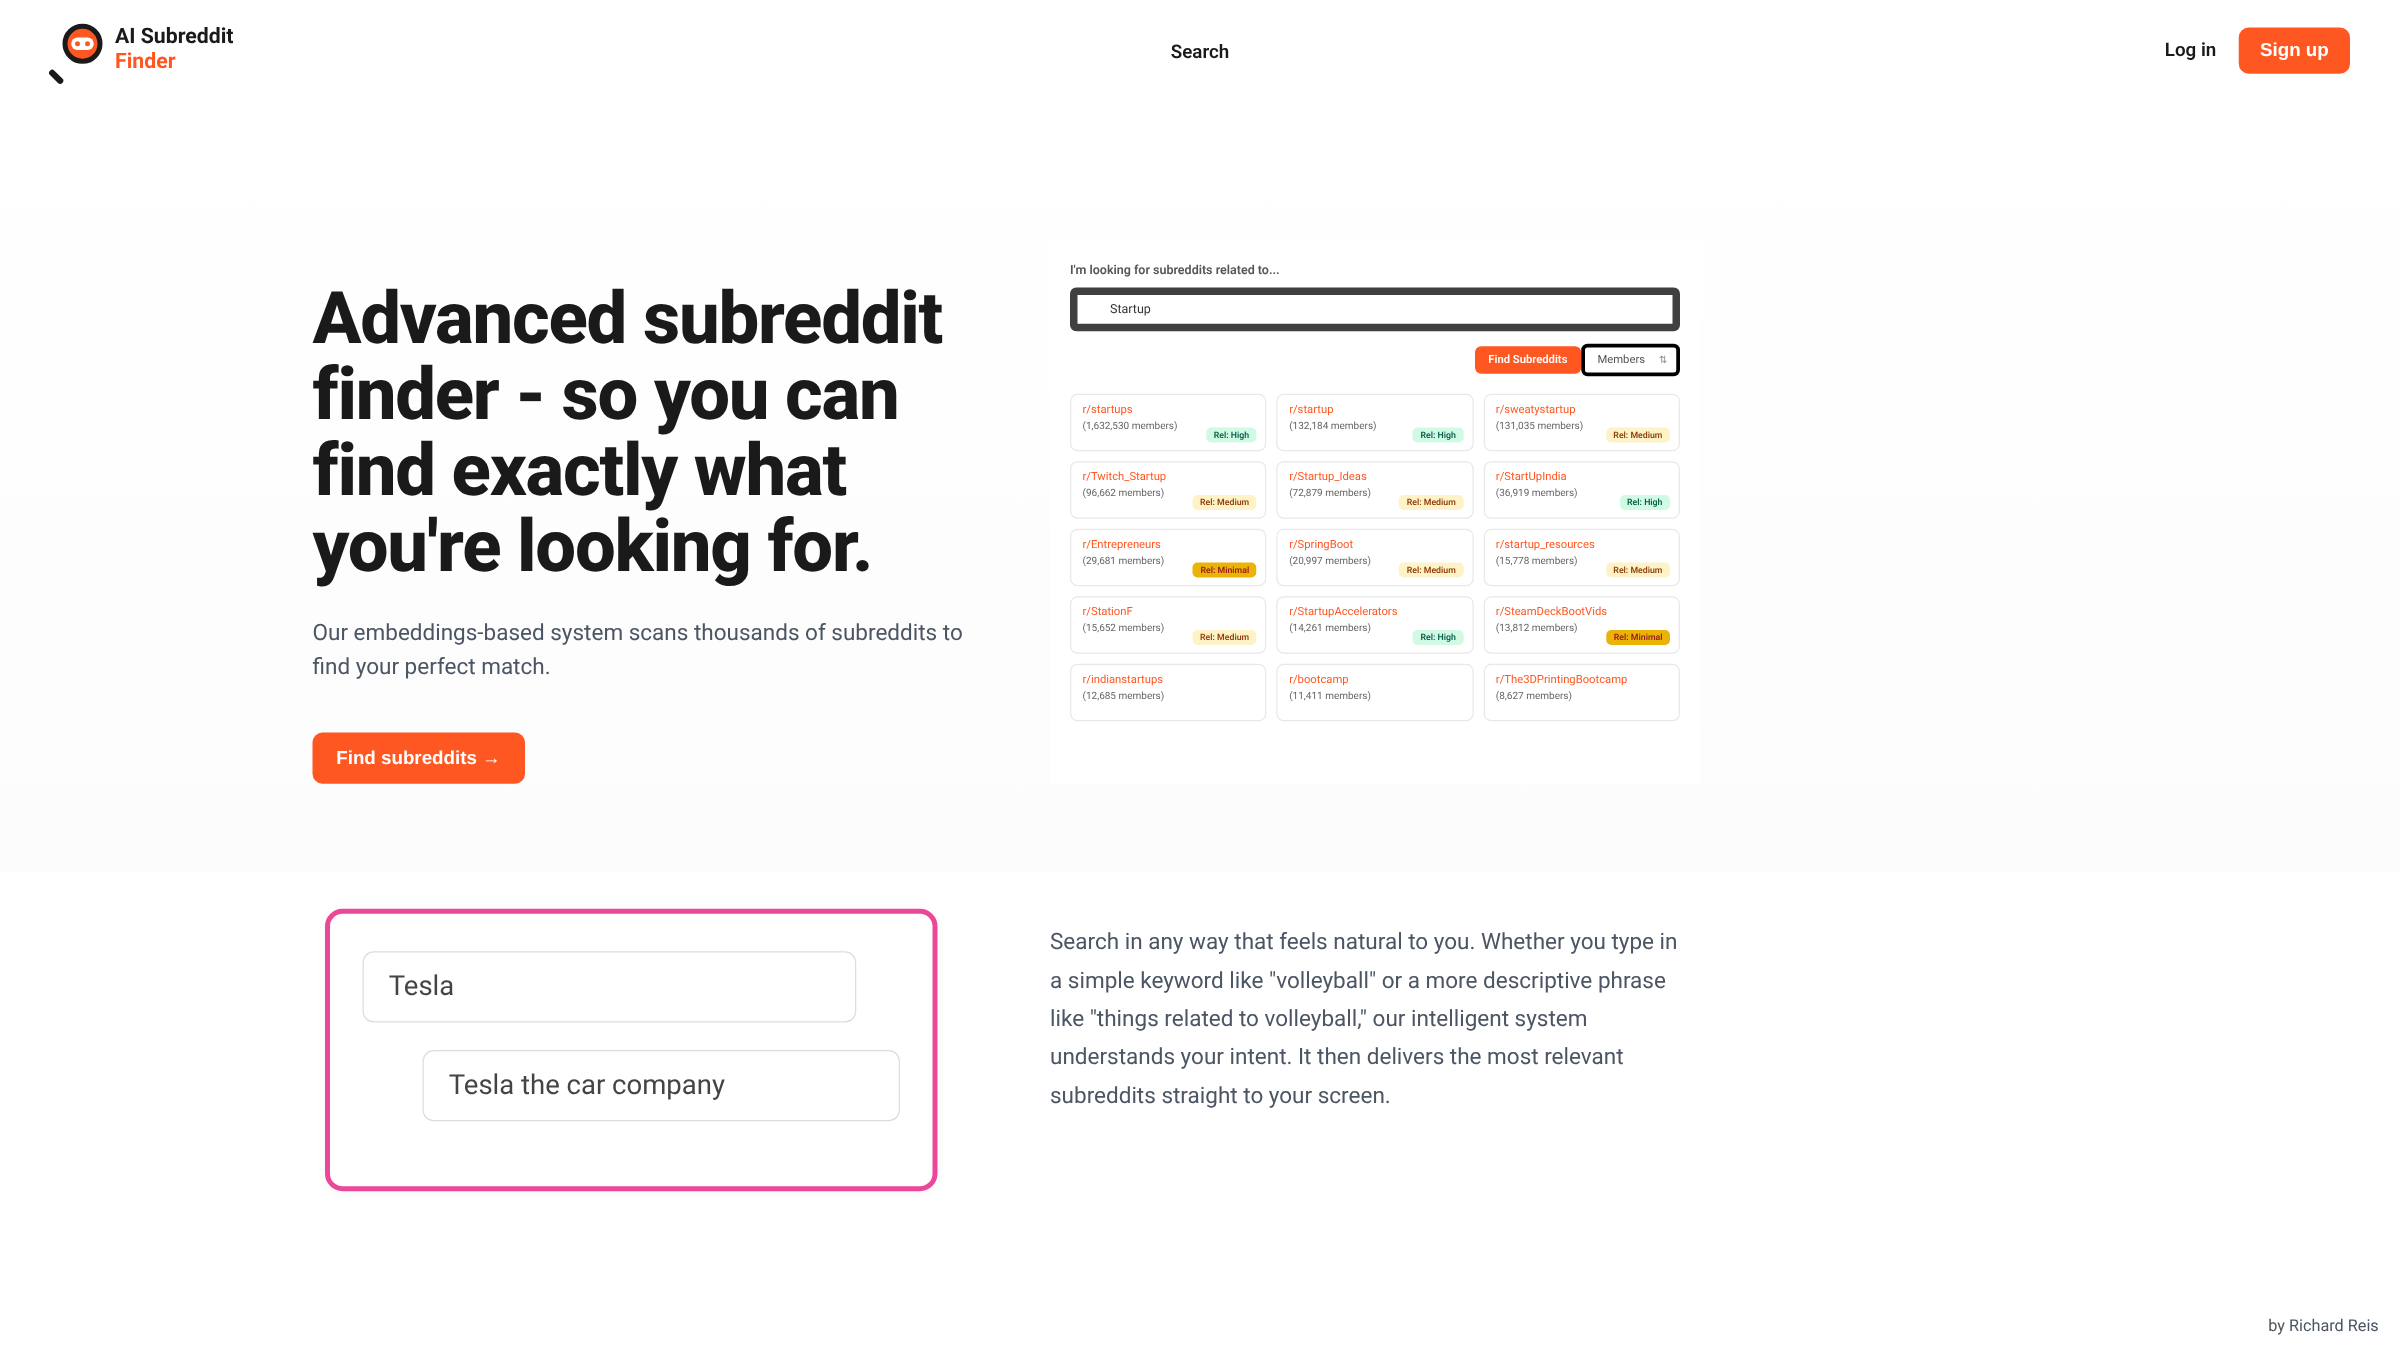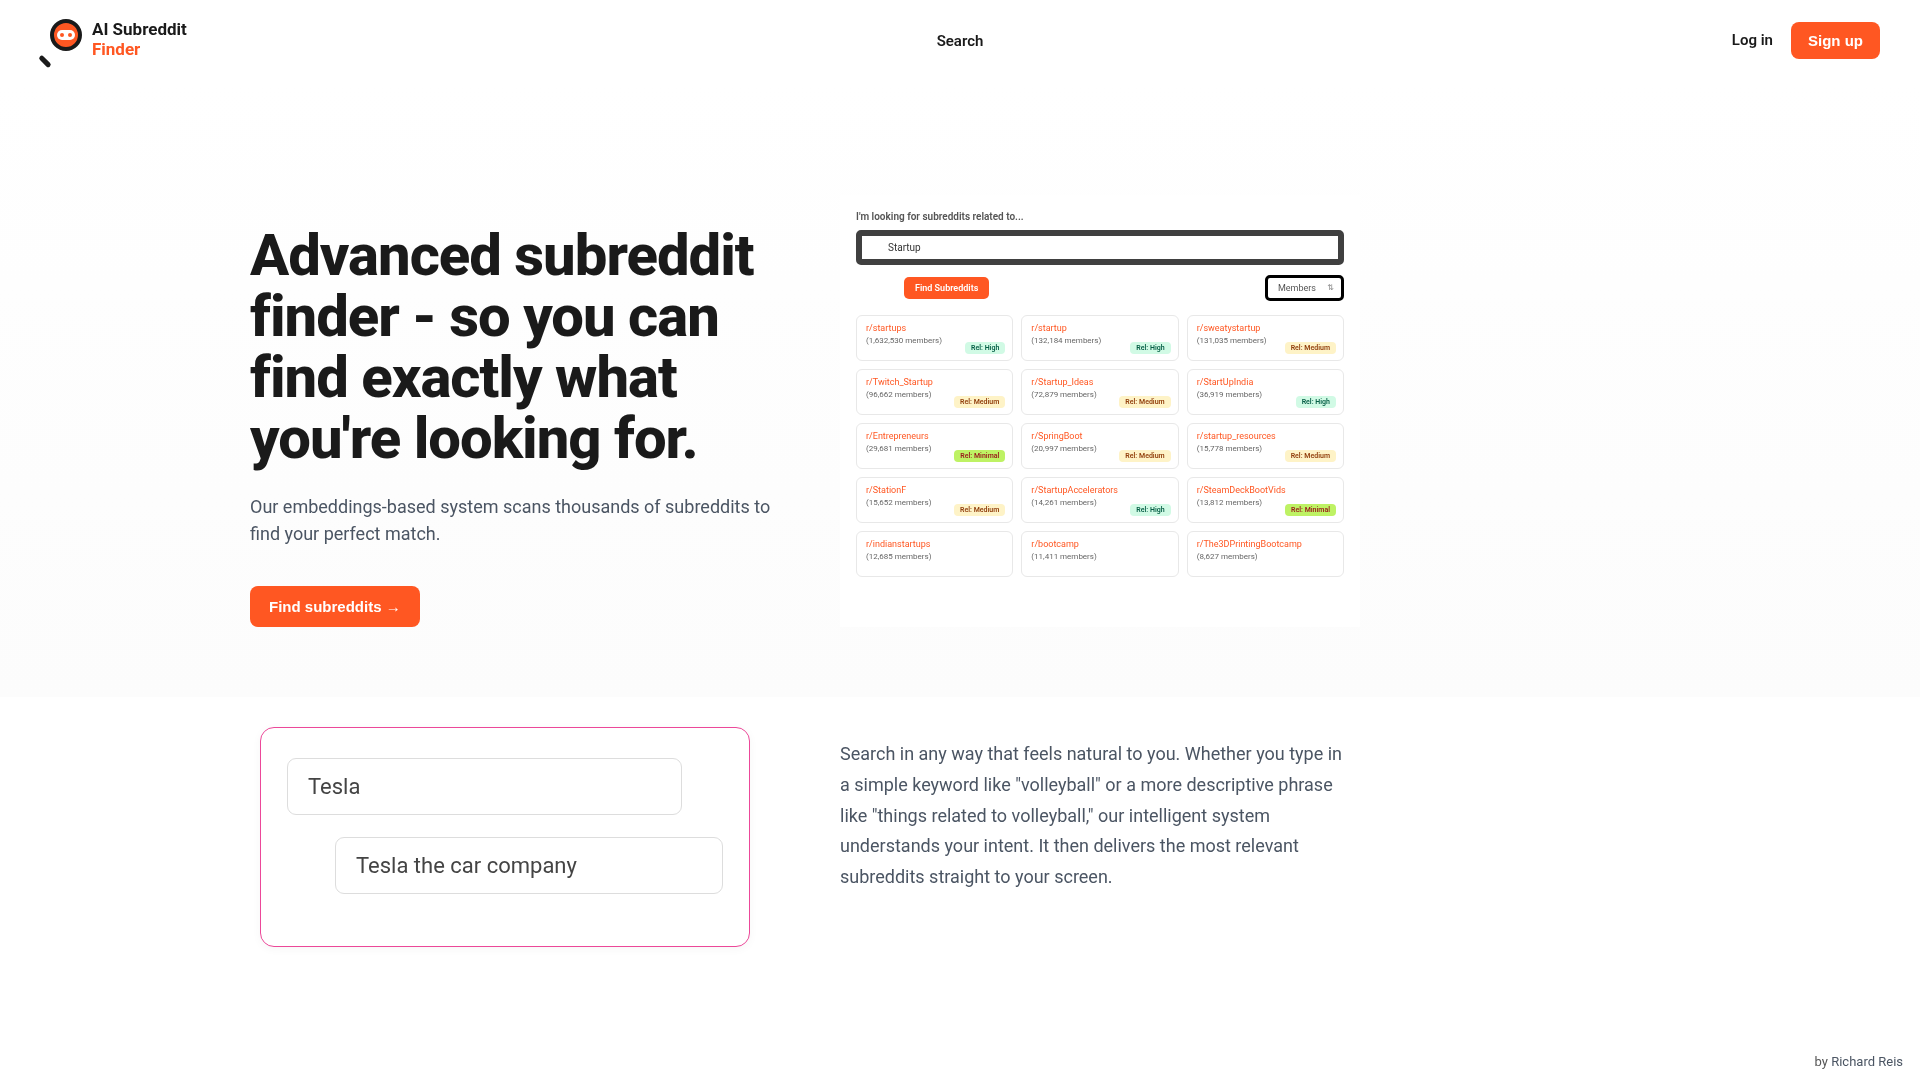--- a/index.html
+++ b/index.html
@@ -30,37 +30,37 @@
     .hero { display: flex; padding: 115px 100px 70px 100px; gap: 60px; background: linear-gradient(180deg, #fff 0%, #fcfcfc 100%); }
     .hero-left { flex: 0 0 680px; padding-left: 150px; padding-top: 30px; }
     .hero-title { font-size: 58px; font-weight: 800; color: #1a1a1a; line-height: 1.05; letter-spacing: -1px; margin-bottom: 24px; }
     .hero-desc { font-size: 18px; color: #4b5563; line-height: 1.55; margin-bottom: 38px; max-width: 560px; }
     .hero-cta { background: #FF5722; color: #fff; font-size: 15px; font-weight: 600; padding: 12px 19px; border-radius: 8px; border: none; cursor: pointer; display: inline-flex; align-items: center; gap: 6px; }
     
     
     .demo-panel { flex: 1; background: #fff; padding: 16px; max-width: 520px; }
     .demo-label { font-size: 10px; font-weight: 600; color: #555; margin-bottom: 8px; }
     .demo-input { width: 100%; border: 6px solid #404040; border-radius: 5px; padding: 6px 26px; font-size: 10px; color: #333; margin-bottom: 10px; }
-    .demo-controls { display: flex; justify-content: space-between; align-items: center; margin-bottom: 14px; margin-left: 48px; }
+    .demo-controls { display: flex; justify-content: flex-end; align-items: center; margin-bottom: 14px; margin-left: 48px; }
     .demo-find-btn { background: #FF5722; color: #fff; font-size: 9px; font-weight: 600; padding: 6px 11px; border-radius: 5px; border: none; }
     .demo-sort { border: 3px solid #000000; border-radius: 5px; padding: 5px 25px 5px 10px; font-size: 9px; color: #555; position: relative; background: #fff; }
     .demo-sort::after { content: '⇅'; position: absolute; right: 7px; font-size: 8px; color: #888; }
     
     .demo-grid { display: grid; grid-template-columns: repeat(3, 1fr); gap: 8px; }
     .demo-card { border: 1px solid #e8e8e8; border-radius: 6px; padding: 7px 9px 6px 9px; position: relative; min-height: 46px; }
     .demo-card-name { font-size: 9px; font-weight: 400; color: #FF5722; margin-bottom: 3px; }
     .demo-card-members { font-size: 8px; color: #666; }
     .demo-badge { position: absolute; bottom: 6px; right: 7px; font-size: 7px; font-weight: 600; padding: 2px 6px; border-radius: 4px; }
     .badge-high { background: #d1fae5; color: #065f46; }
     .badge-medium { background: #fef3c7; color: #92400e; }
-    .badge-minimal { background: #bef264; color: #991b1b; }
+    .badge-minimal { background: #eab308; color: #991b1b; }
     
     
     .feature { display: flex; padding: 30px 240px 0 260px; gap: 90px; align-items: flex-start; }
-    .feature-left { flex: 0 0 490px; background: #fff; border: 1px solid #ec4899; border-radius: 14px; padding: 30px 26px; box-shadow: 0 2px 10px rgba(0,0,0,0.04); }
+    .feature-left { flex: 0 0 490px; background: #fff; border: 4px solid #ec4899; border-radius: 14px; padding: 30px 26px; box-shadow: 0 2px 10px rgba(0,0,0,0.04); }
     .feature-chip { border: 1px solid #ddd; border-radius: 9px; padding: 15px 20px; font-size: 22px; color: #444; margin-bottom: 22px; }
     .feature-chip.indent1 { margin-left: 48px; width: calc(100% - 48px); }
     .feature-chip.indent0b { margin-bottom: 0; }
     
     .feature-right { flex: 1; padding-top: 12px; }
     .feature-title { font-size: 36px; font-weight: 800; color: #1a1a1a; margin-bottom: 24px; }
     .feature-text { font-size: 18px; color: #4b5563; line-height: 1.7; max-width: 510px; }
     
     
     .credit { position: fixed; bottom: 8px; right: 12px; font-size: 13px; color: #555; background: #fff; padding: 3px 5px; }

